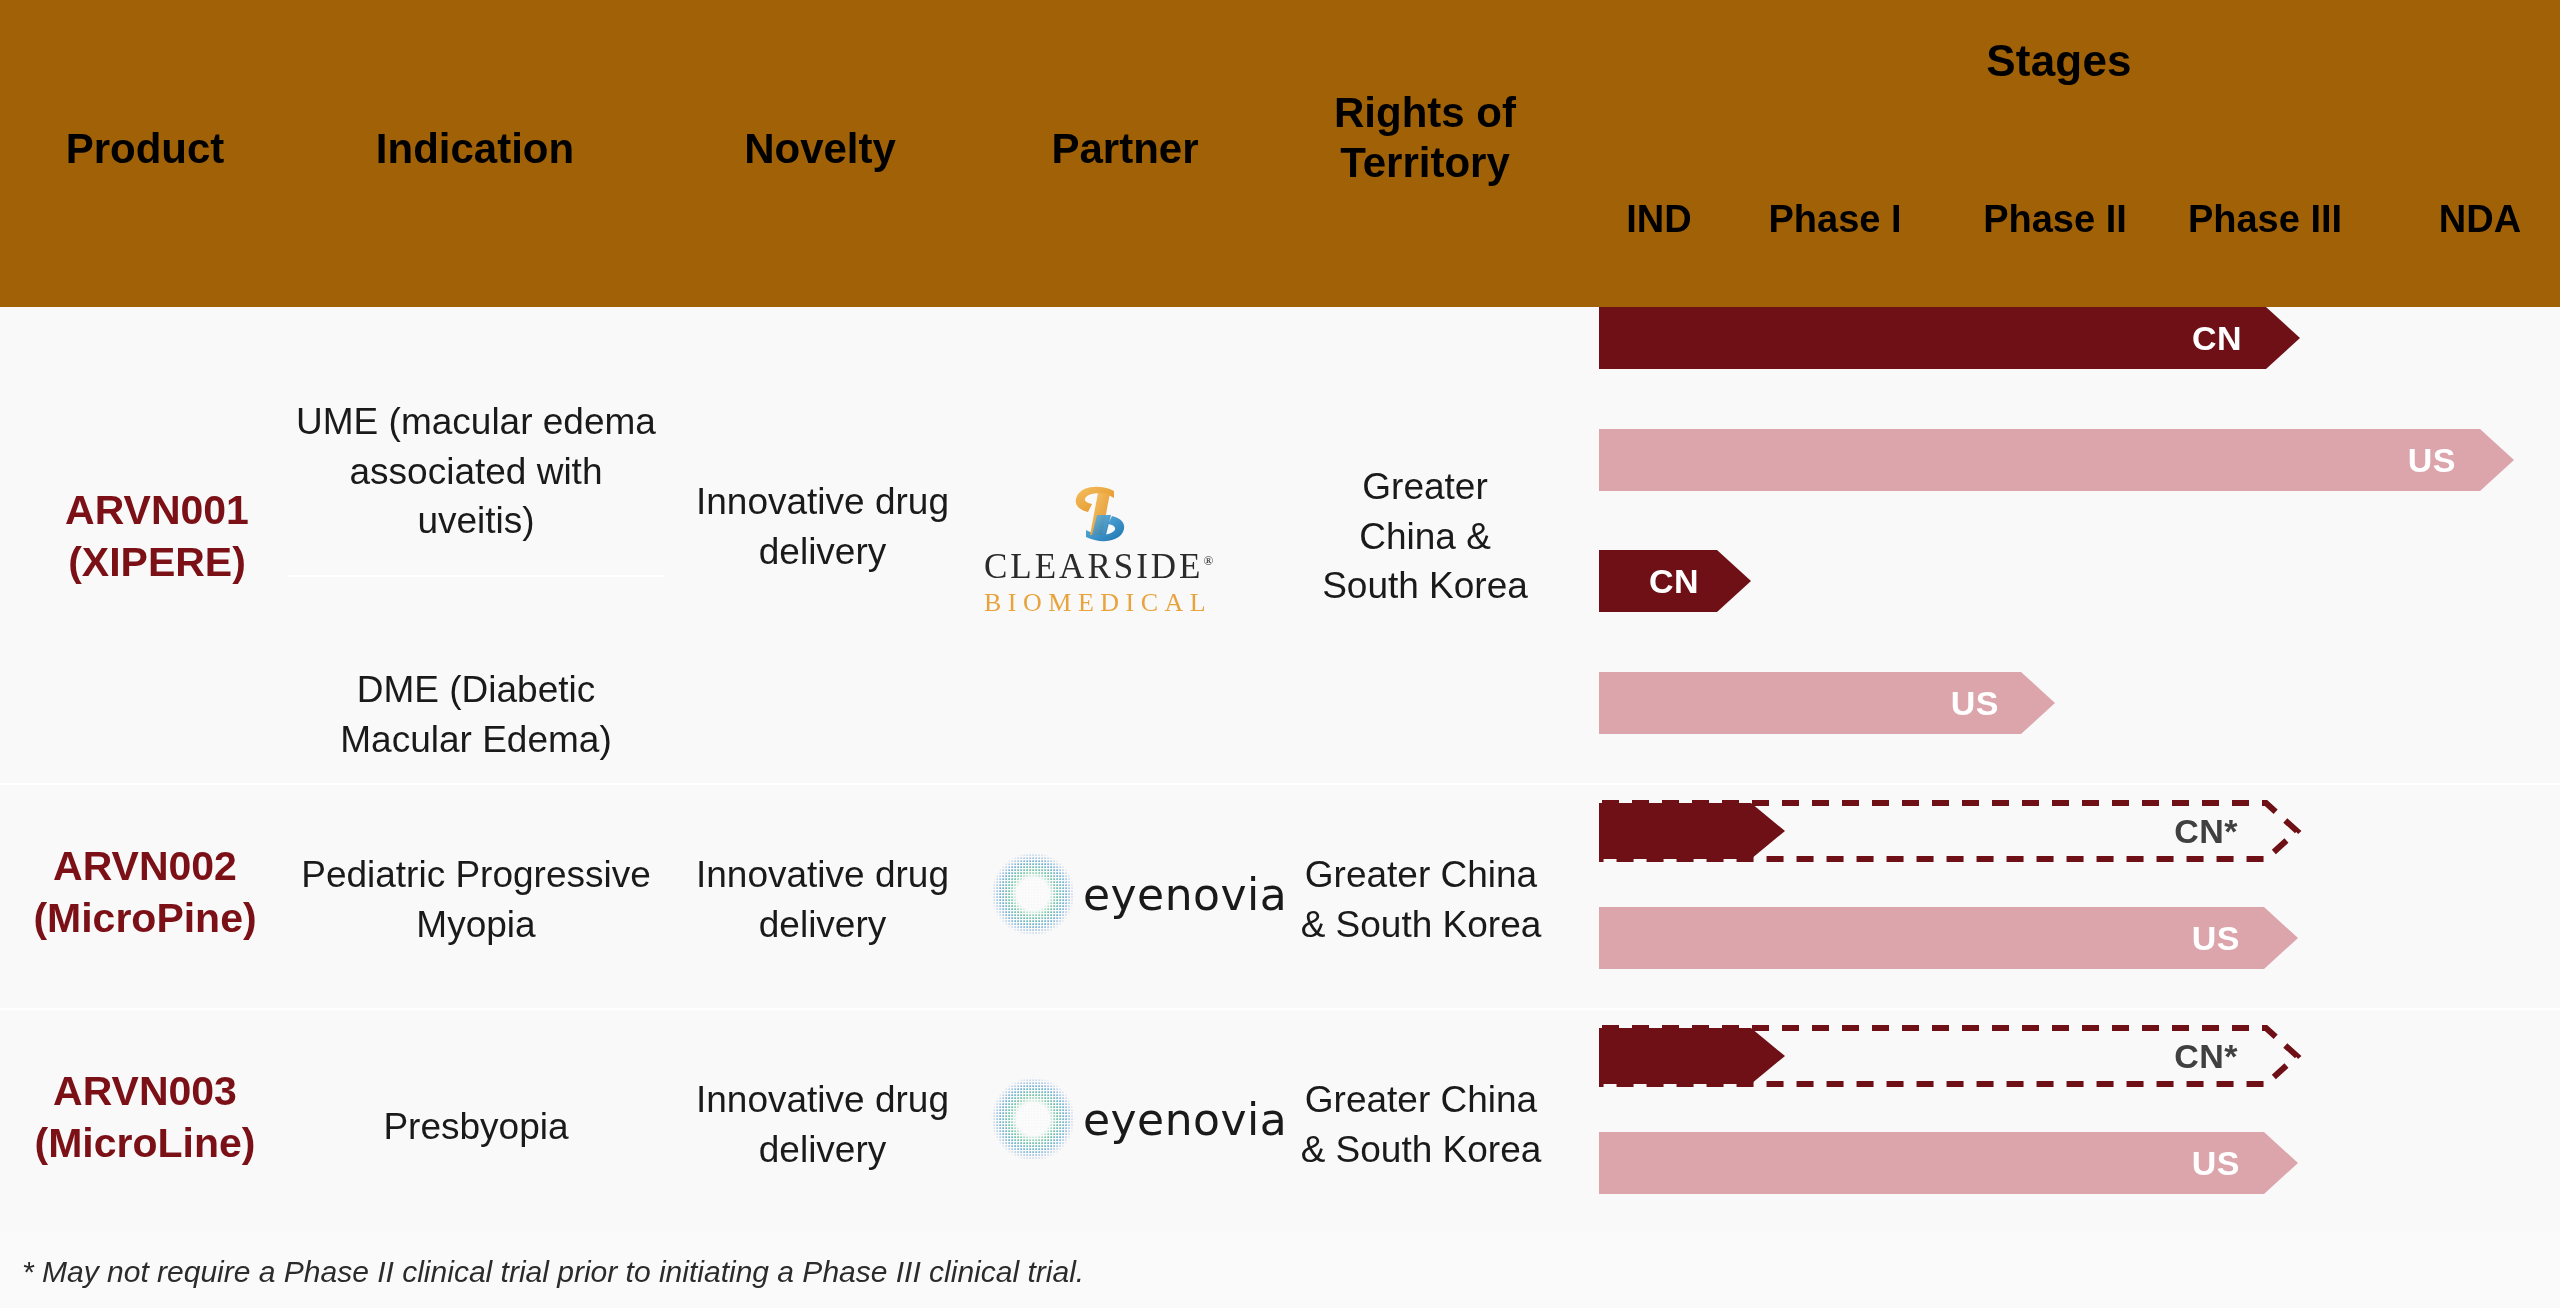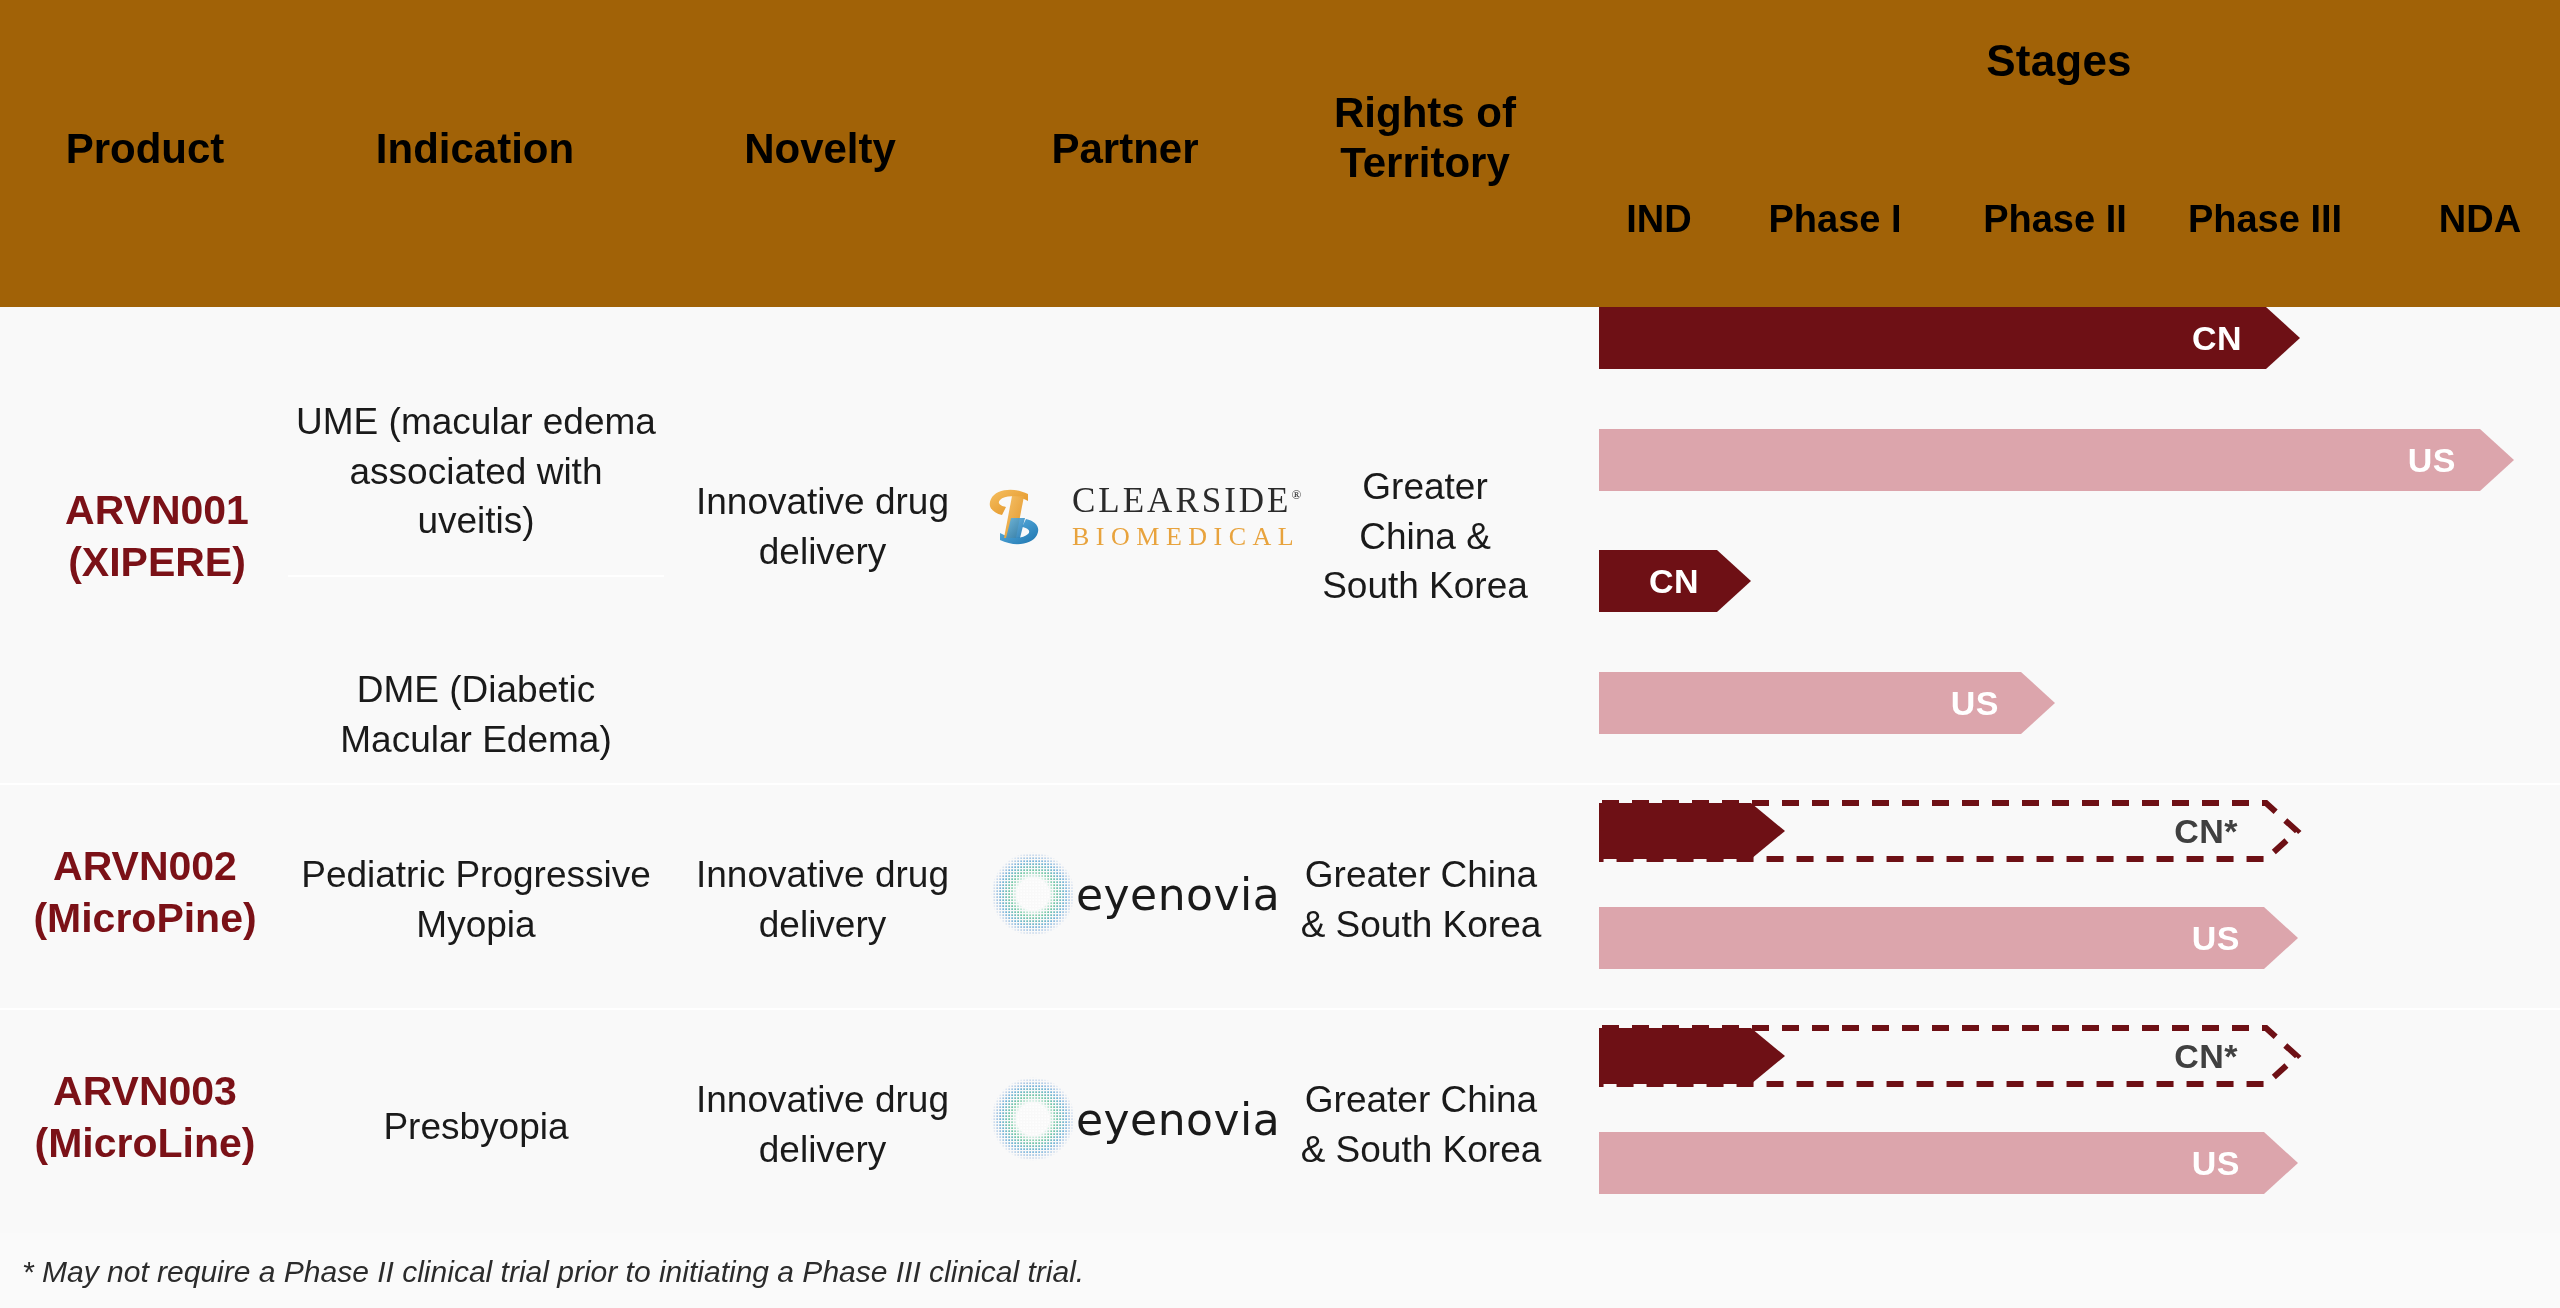--- a/index.html
+++ b/index.html
@@ -56,36 +56,36 @@
   }
 
   
   .ind-divider{
     position:absolute;left:288px;top:268px;width:376px;height:2px;
     background:#FFFFFF;
   }
 
   
   .logo-clearside{
-    position:absolute;display:flex;align-items:center;gap:28px;
+    position:absolute;display:flex;align-items:center;gap:4px;flex-direction:column;
   }
   .cs-mark{position:relative;width:60px;height:62px;flex:0 0 auto;}
   .cs-words{display:flex;flex-direction:column;line-height:1;}
   .cs-top{
     font-family:"Liberation Serif","DejaVu Serif",serif;
     font-size:35px;letter-spacing:3px;color:#2B2B2B;position:relative;
   }
   .cs-reg{font-size:13px;vertical-align:super;}
   .cs-bot{
     font-family:"Liberation Serif","DejaVu Serif",serif;
     font-size:26px;letter-spacing:6.5px;color:#E8A33D;margin-top:6px;
   }
 
   .logo-eyenovia{
-    position:absolute;display:flex;align-items:center;gap:0;
+    position:absolute;display:flex;align-items:center;gap:7px;
   }
   .ey-mark{width:86px;height:86px;flex:0 0 auto;}
   .ey-word{
     font-size:44px;color:#1A1A1A;letter-spacing:.5px;
     font-family:"DejaVu Sans",sans-serif;
   }
 
   
   .bar{position:absolute;display:block;padding-left:20px;}
   .bar svg{display:block;overflow:visible;}

